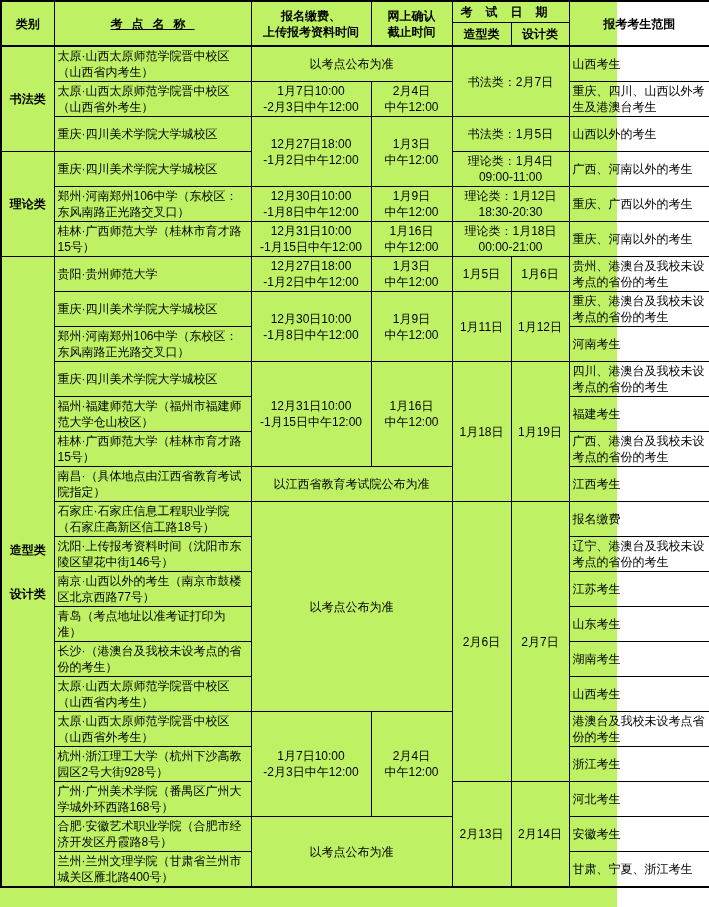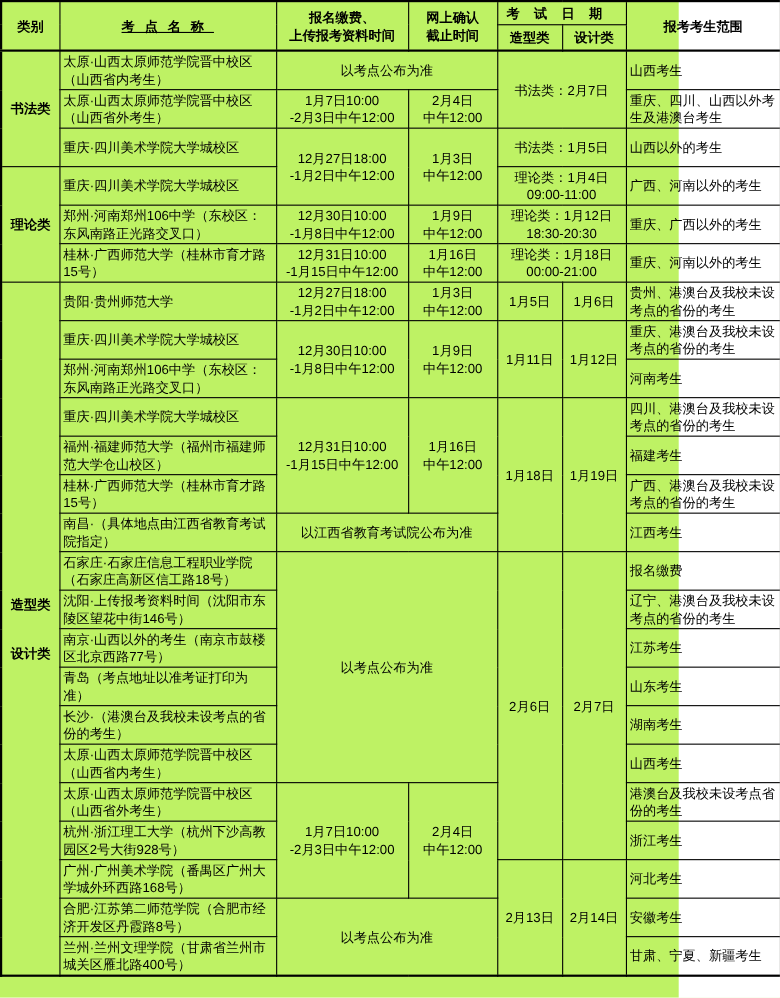--- a/index.html
+++ b/index.html
@@ -217,23 +217,23 @@
           <td class="left">杭州·浙江理工大学（杭州下沙高教园区2号大街928号）</td>
           <td class="left">浙江考生</td>
         </tr>
         <tr>
           <td class="left">广州·广州美术学院（番禺区广州大学城外环西路168号）</td>
           <td rowspan="3">2月13日</td>
           <td rowspan="3">2月14日</td>
           <td class="left">河北考生</td>
         </tr>
         <tr>
-          <td class="left">合肥·江苏第二师范学院（合肥市经济开发区丹霞路8号）</td>
+          <td class="left">合肥·安徽艺术职业学院（合肥市经济开发区丹霞路8号）</td>
           <td colspan="2" rowspan="2">以考点公布为准</td>
           <td class="left">安徽考生</td>
         </tr>
         <tr>
           <td class="left">兰州·兰州文理学院（甘肃省兰州市城关区雁北路400号）</td>
-          <td class="left">甘肃、宁夏、新疆考生</td>
+          <td class="left">甘肃、宁夏、浙江考生</td>
         </tr>
       </tbody>
   </table>
 </div>
 
 </body></html>

